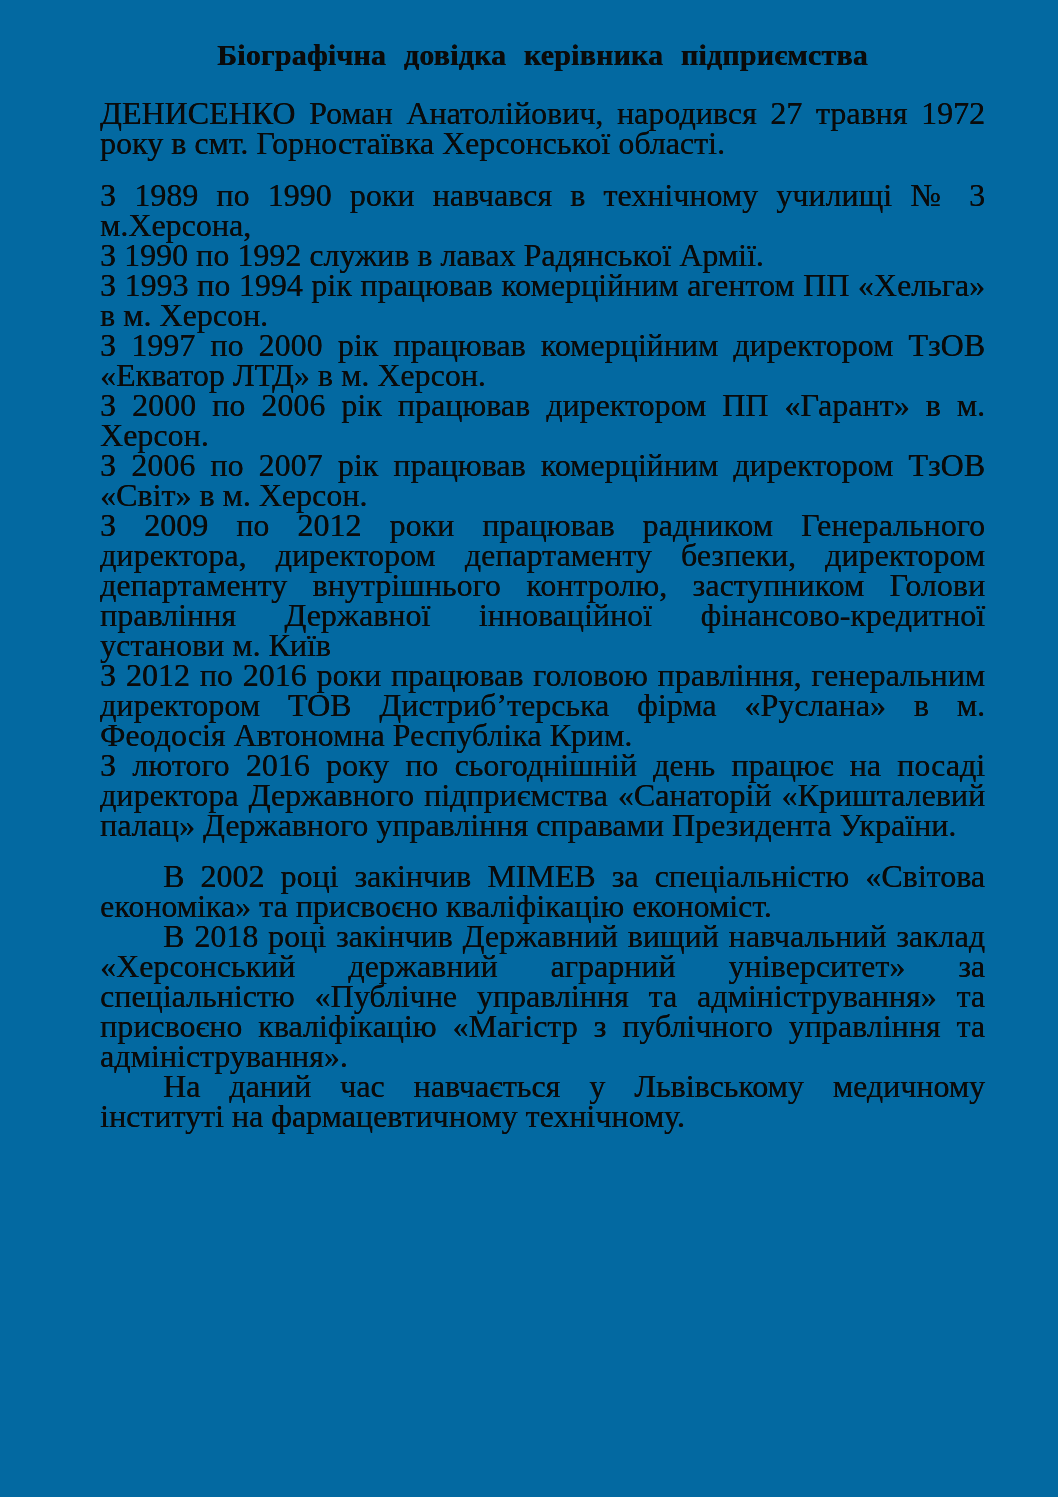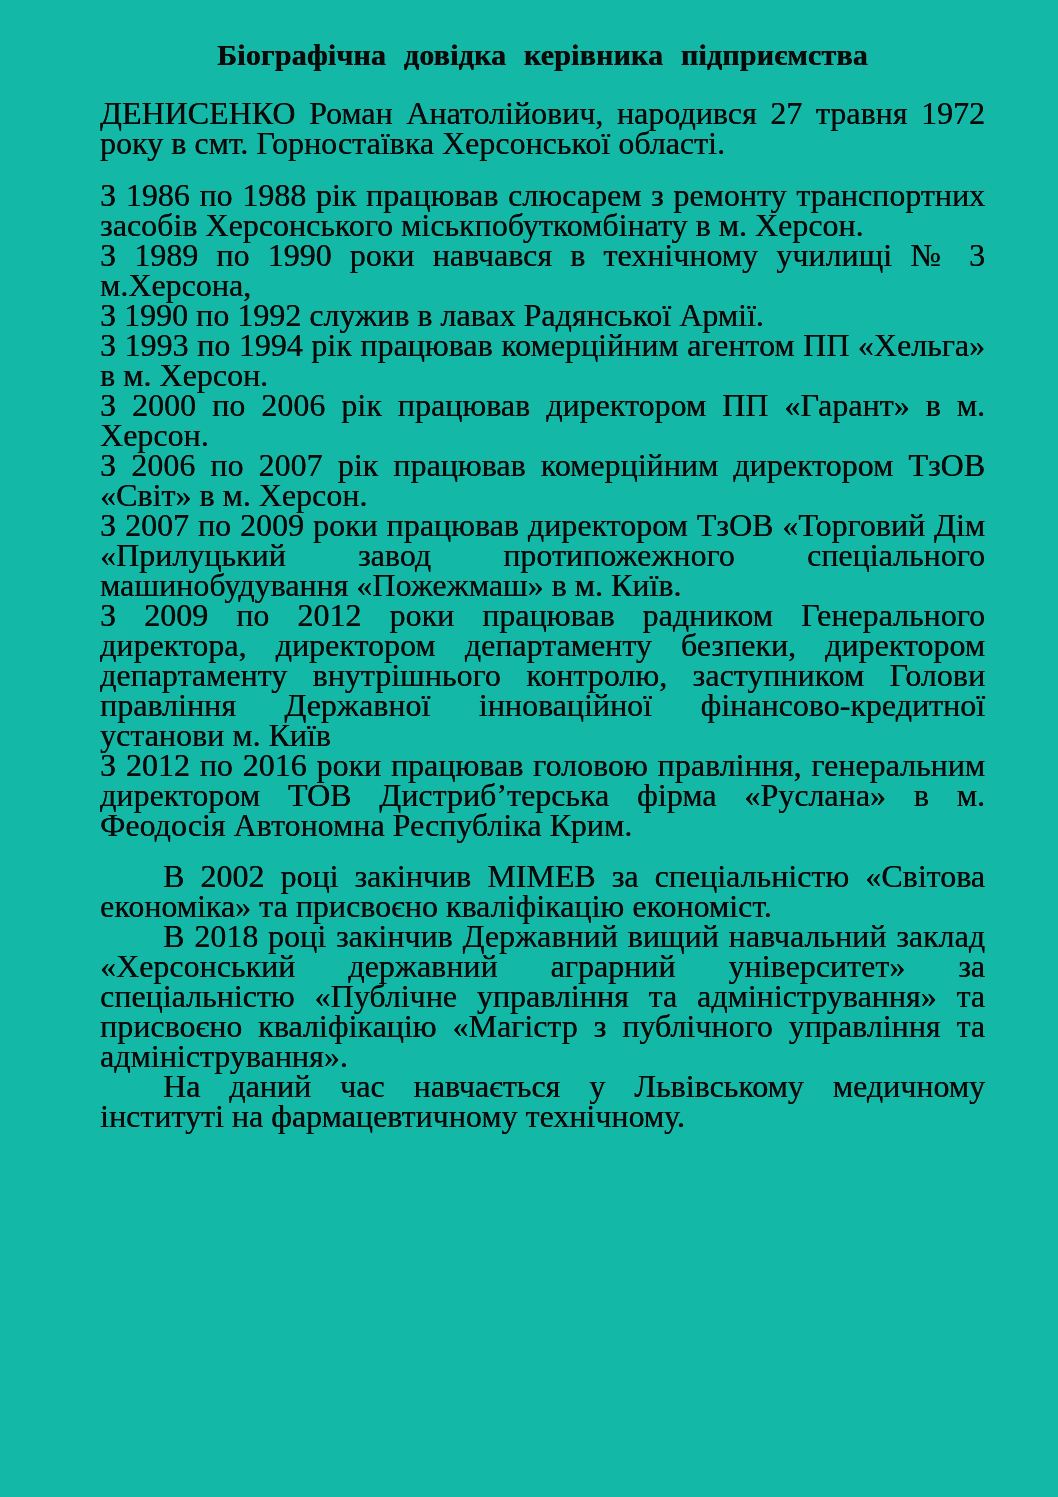--- a/index.html
+++ b/index.html
@@ -5,21 +5,21 @@
   html, body {
     margin: 0;
     padding: 0;
     background: #ffffff;
   }
   .page {
     position: relative;
     width: 1058px;
     height: 1497px;
     box-sizing: border-box;
-    background: #14b8a6;
+    background: #0369a1;
     padding: 38px 73px 0 100px;
     font-family: "Liberation Serif", "DejaVu Serif", serif;
     color: #0a0a0a;
     overflow: hidden;
   }
   .doc-title {
     margin: 0;
     font-size: 30px;
     font-weight: bold;
     text-align: center;
@@ -45,29 +45,29 @@
 
 <div class="page">
 
   <h1 class="doc-title">Біографічна довідка керівника підприємства</h1>
 
   <div class="intro-block">
     <p>ДЕНИСЕНКО Роман Анатолійович, народився 27 травня 1972 року в смт. Горностаївка Херсонської області.</p>
   </div>
 
   <div class="career-block">
-    <p>З 1986 по 1988 рік працював слюсарем з ремонту транспортних засобів Херсонського міськпобуткомбінату в м. Херсон.</p>
     <p>З 1989 по 1990 роки навчався в технічному училищі № 3 м.Херсона,</p>
     <p>З 1990 по 1992 служив в лавах Радянської Армії.</p>
     <p>З 1993 по 1994 рік працював комерційним агентом ПП «Хельга» в м. Херсон.</p>
+    <p>З 1997 по 2000 рік працював комерційним директором ТзОВ «Екватор ЛТД» в м. Херсон.</p>
     <p>З 2000 по 2006 рік працював директором ПП «Гарант» в м. Херсон.</p>
     <p>З 2006 по 2007 рік працював комерційним директором ТзОВ «Світ» в м. Херсон.</p>
-    <p>З 2007 по 2009 роки працював директором ТзОВ «Торговий Дім «Прилуцький завод протипожежного спеціального машинобудування «Пожежмаш» в м. Київ.</p>
     <p>З 2009 по 2012 роки працював радником Генерального директора, директором департаменту безпеки, директором департаменту внутрішнього контролю, заступником Голови правління Державної інноваційної фінансово-кредитної установи м. Київ</p>
     <p>З 2012 по 2016 роки працював головою правління, генеральним директором ТОВ Дистриб’терська фірма «Руслана» в м. Феодосія Автономна Республіка Крим.</p>
+    <p>З лютого 2016 року по сьогоднішній день працює на посаді директора Державного підприємства «Санаторій «Кришталевий палац» Державного управління справами Президента України.</p>
   </div>
 
   <div class="edu-block">
     <p>В 2002 році закінчив МІМЕВ за спеціальністю «Світова економіка» та присвоєно кваліфікацію економіст.</p>
     <p>В 2018 році закінчив Державний вищий навчальний заклад «Херсонський державний аграрний університет» за спеціальністю «Публічне управління та адміністрування» та присвоєно кваліфікацію «Магістр з публічного управління та адміністрування».</p>
     <p>На даний час навчається у Львівському медичному інституті на фармацевтичному технічному.</p>
   </div>
 
 </div>
 

